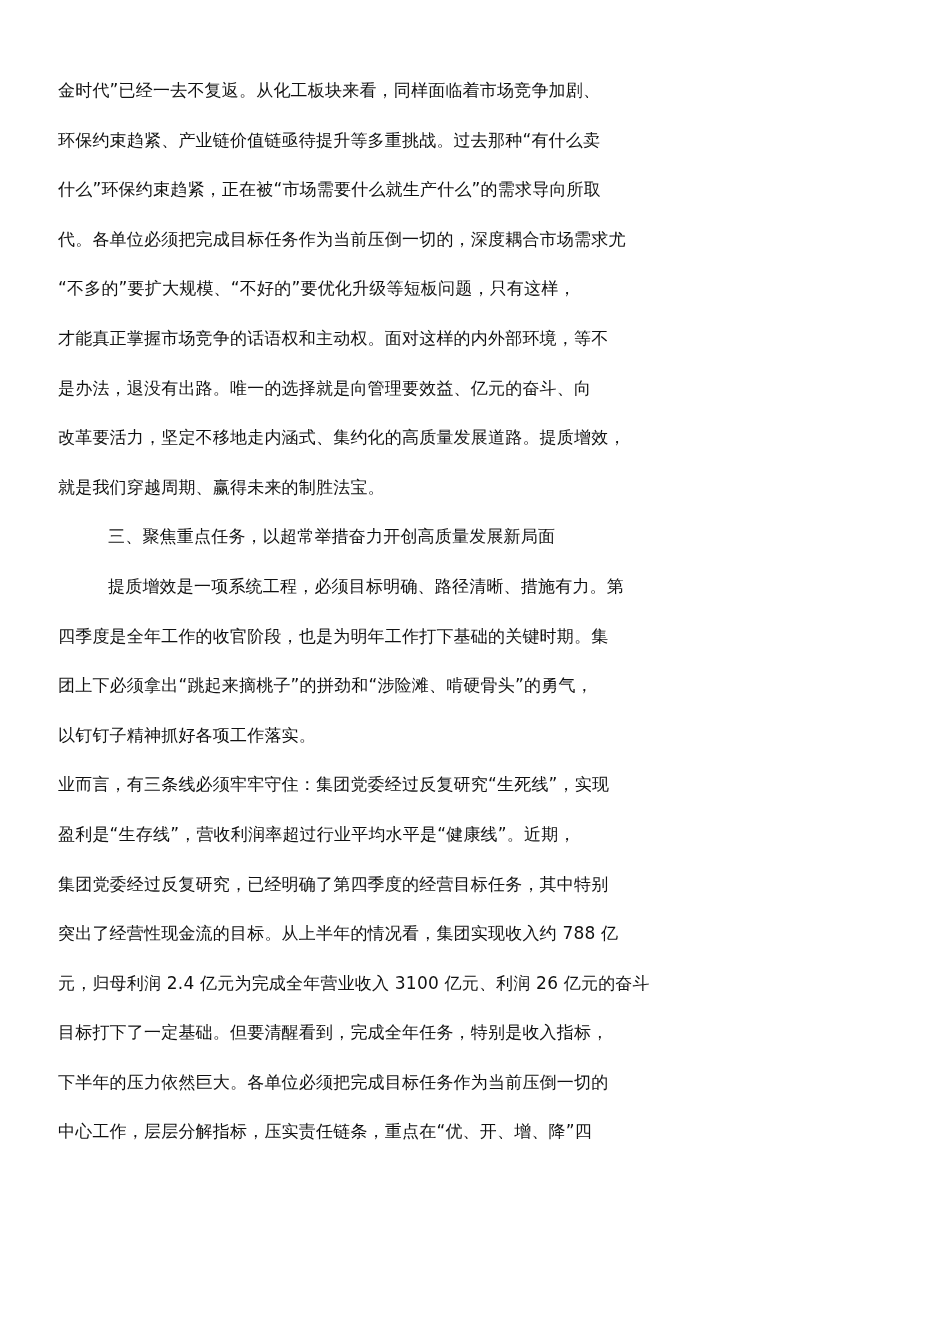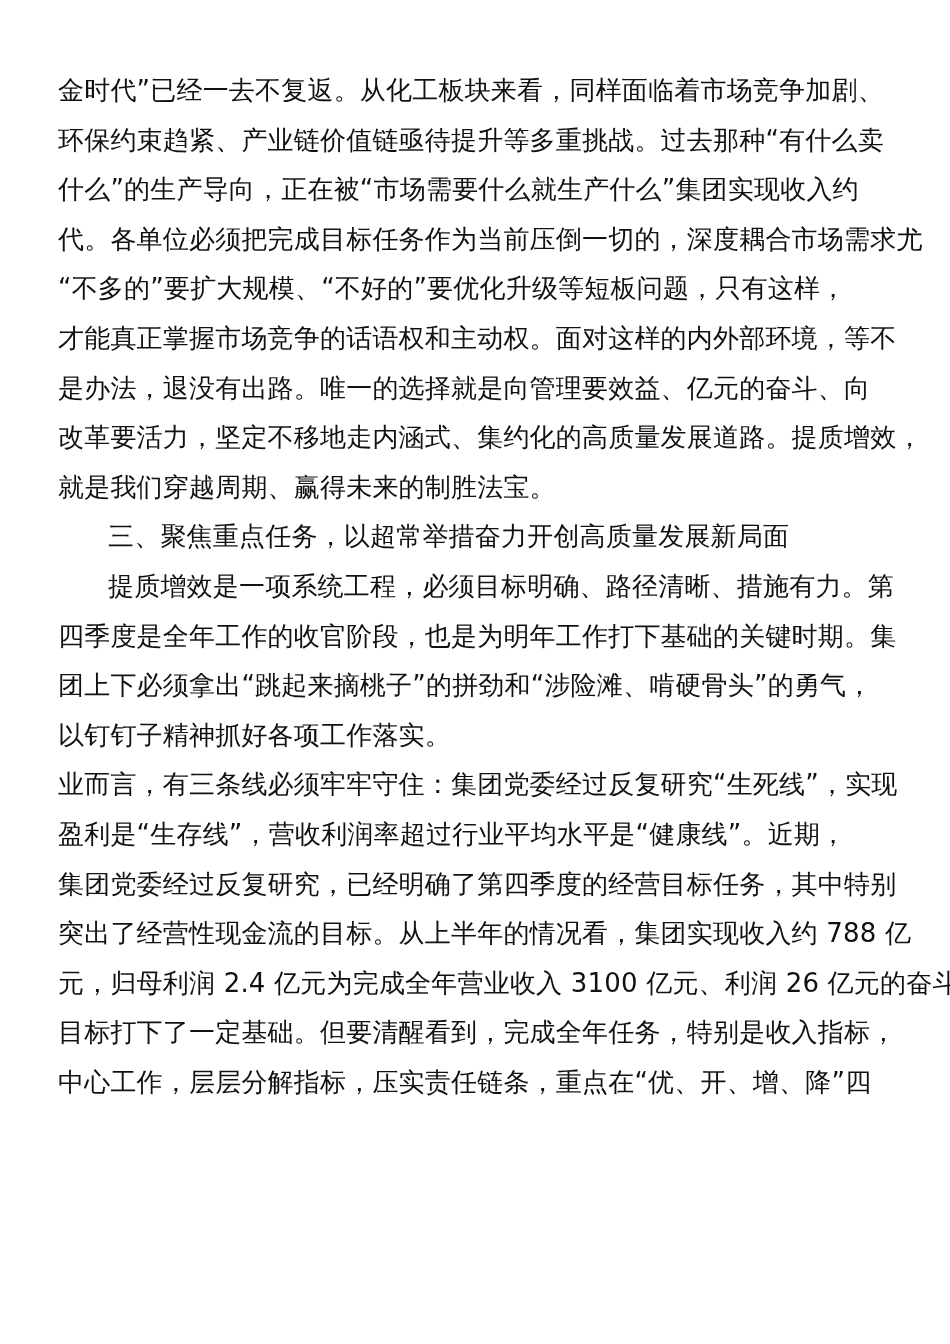--- a/index.html
+++ b/index.html
@@ -1,32 +1,32 @@
 <!DOCTYPE html>
 <html><head>
 <meta charset="utf-8">
 <style>
   html, body { margin: 0; padding: 0; background: #ffffff; }
   body { width: 950px; height: 1344px; overflow: hidden; position: relative; }
   .page {
     position: absolute; left: 58px; top: 66px; width: 840px;
     font-family: "DejaVu Sans", "Liberation Sans", sans-serif;
-    font-size: 26px; color: #111111; line-height: 49.6px;
+    font-size: 17px; color: #111111; line-height: 49.6px;
   }
   .line { white-space: nowrap; height: 49.6px; display: block; letter-spacing: 0.2px; }
   .indent { padding-left: 50px; }
 </style>
 </head>
 <body>
 
 <div class="page">
   <div>
     <span class="line">金时代”已经一去不复返。从化工板块来看，同样面临着市场竞争加剧、</span>
     <span class="line">环保约束趋紧、产业链价值链亟待提升等多重挑战。过去那种“有什么卖</span>
-    <span class="line">什么”的生产导向，正在被“市场需要什么就生产什么”集团实现收入约</span>
+    <span class="line">什么”环保约束趋紧，正在被“市场需要什么就生产什么”的需求导向所取</span>
     <span class="line">代。各单位必须把完成目标任务作为当前压倒一切的，深度耦合市场需求尤</span>
     <span class="line">“不多的”要扩大规模、“不好的”要优化升级等短板问题，只有这样，</span>
     <span class="line">才能真正掌握市场竞争的话语权和主动权。面对这样的内外部环境，等不</span>
     <span class="line">是办法，退没有出路。唯一的选择就是向管理要效益、亿元的奋斗、向</span>
     <span class="line">改革要活力，坚定不移地走内涵式、集约化的高质量发展道路。提质增效，</span>
     <span class="line">就是我们穿越周期、赢得未来的制胜法宝。</span>
   </div>
   <span class="line indent">三、聚焦重点任务，以超常举措奋力开创高质量发展新局面</span>
   <div>
     <span class="line indent">提质增效是一项系统工程，必须目标明确、路径清晰、措施有力。第</span>
@@ -34,15 +34,16 @@
     <span class="line">团上下必须拿出“跳起来摘桃子”的拼劲和“涉险滩、啃硬骨头”的勇气，</span>
     <span class="line">以钉钉子精神抓好各项工作落实。</span>
   </div>
   <div>
     <span class="line">业而言，有三条线必须牢牢守住：集团党委经过反复研究“生死线”，实现</span>
     <span class="line">盈利是“生存线”，营收利润率超过行业平均水平是“健康线”。近期，</span>
     <span class="line">集团党委经过反复研究，已经明确了第四季度的经营目标任务，其中特别</span>
     <span class="line">突出了经营性现金流的目标。从上半年的情况看，集团实现收入约 788 亿</span>
     <span class="line">元，归母利润 2.4 亿元为完成全年营业收入 3100 亿元、利润 26 亿元的奋斗</span>
     <span class="line">目标打下了一定基础。但要清醒看到，完成全年任务，特别是收入指标，</span>
+    <span class="line">下半年的压力依然巨大。各单位必须把完成目标任务作为当前压倒一切的</span>
     <span class="line">中心工作，层层分解指标，压实责任链条，重点在“优、开、增、降”四</span>
   </div>
 </div>
 
 </body></html>

